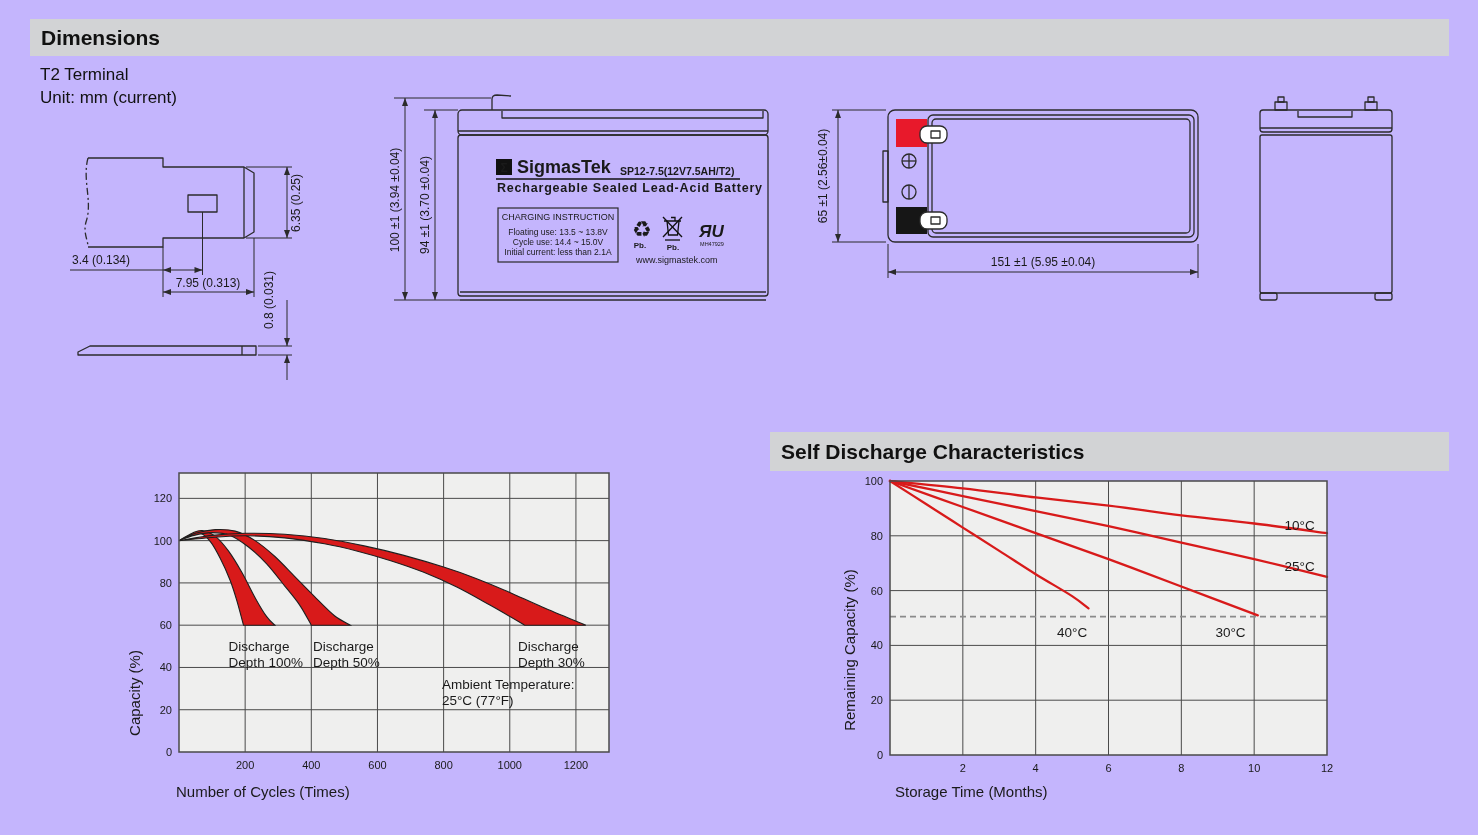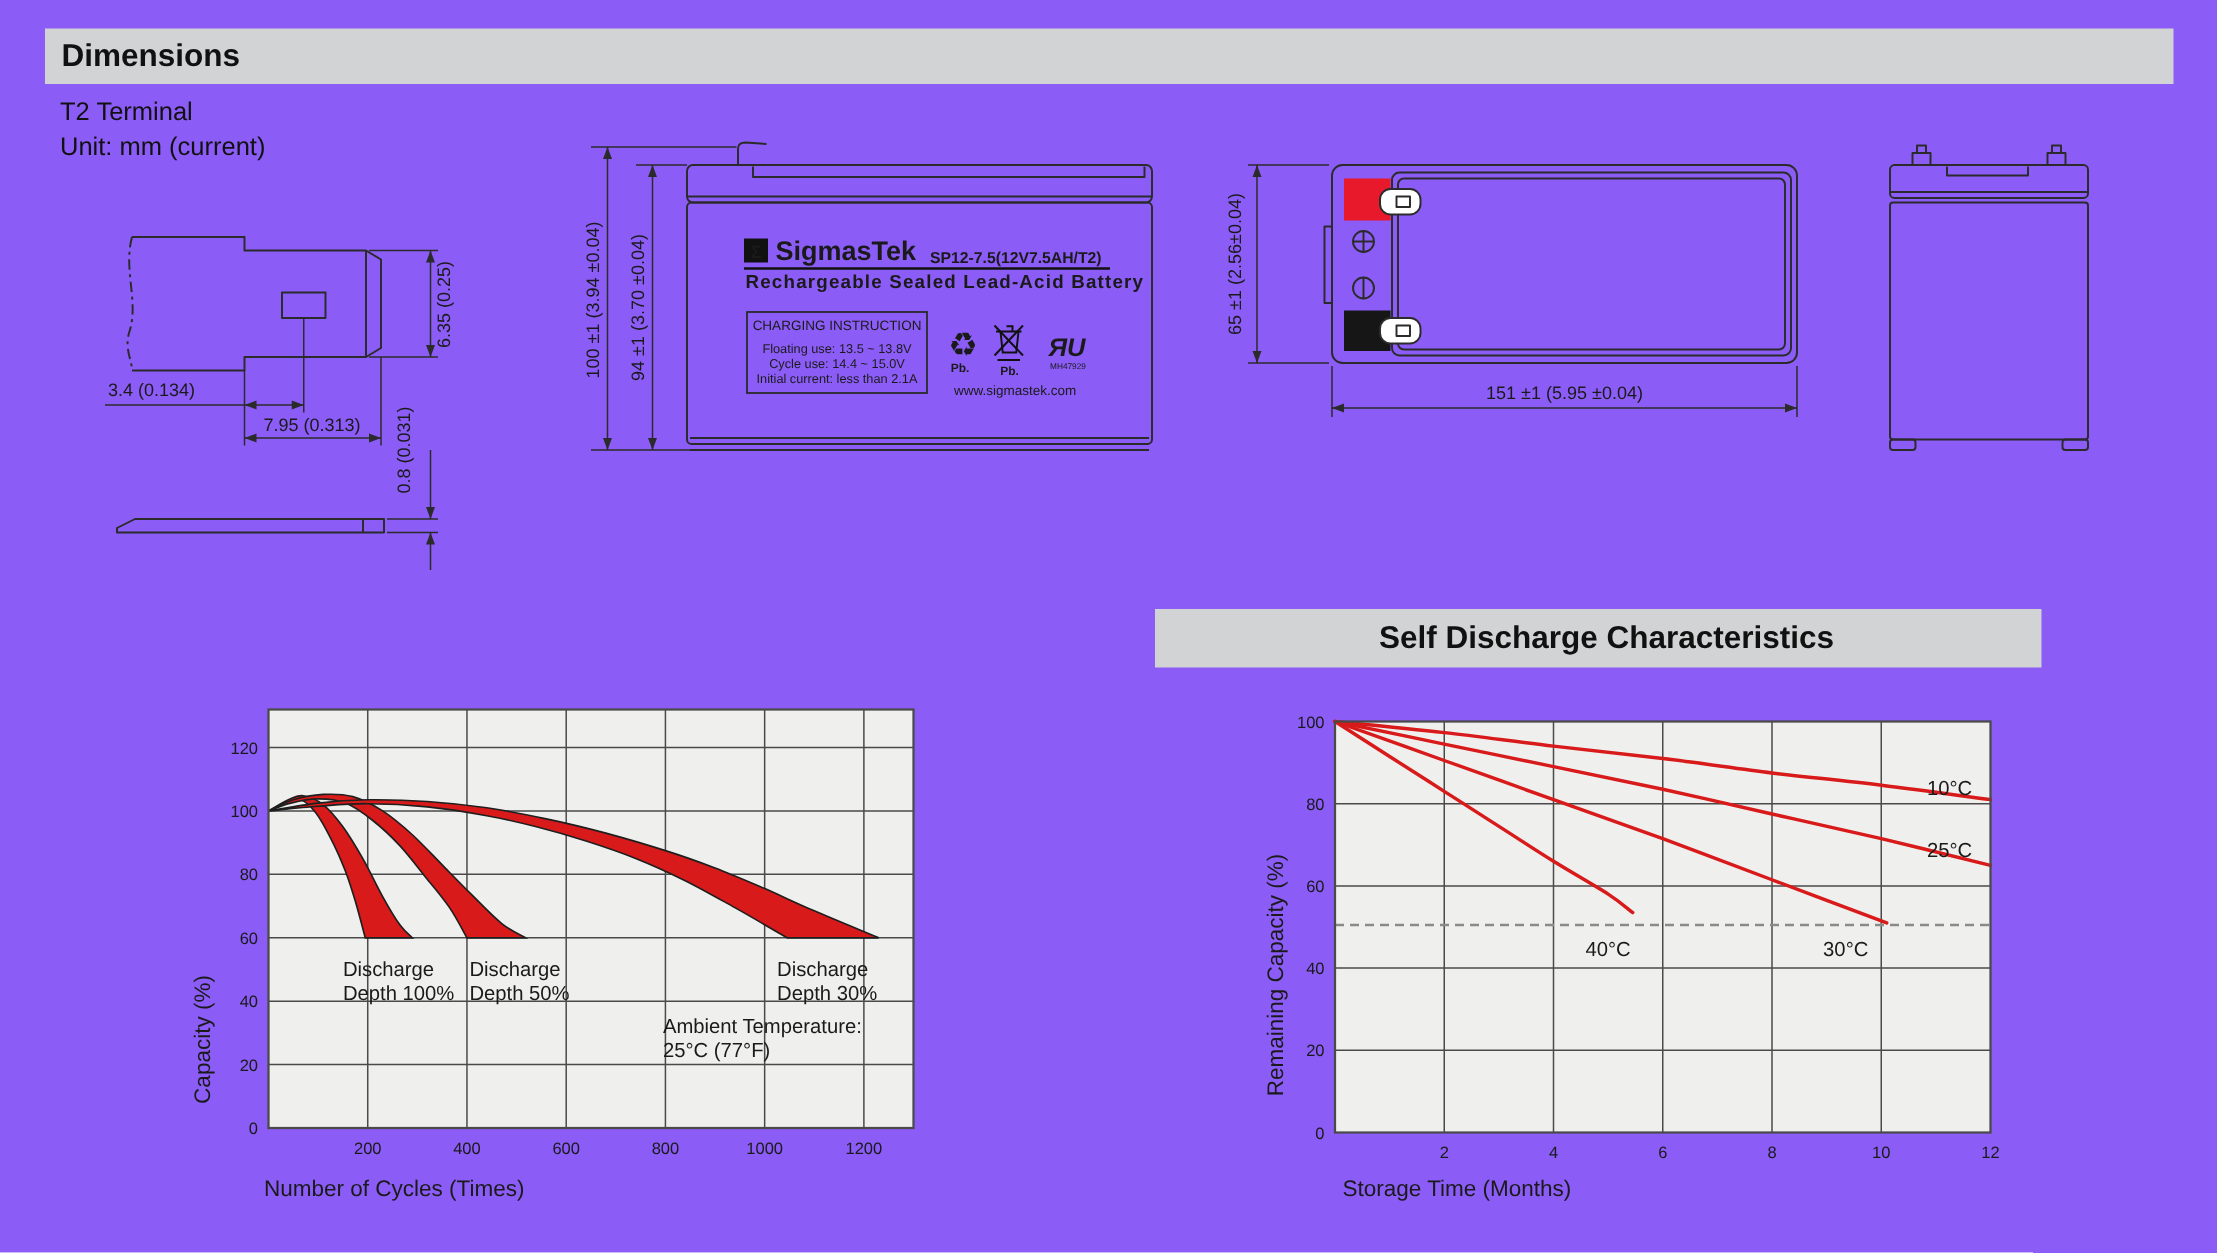--- a/index.html
+++ b/index.html
@@ -1,16 +1,16 @@
 <!DOCTYPE html>
 <html><head>
 <meta charset="utf-8">
 <style>
   html,body{margin:0;padding:0;background:#fff;}
-  #page{position:relative;width:1478px;height:835px;background:#8b5cf6;overflow:hidden;
+  #page{position:relative;width:1478px;height:835px;background:#c4b5fd;overflow:hidden;
         font-family:"Liberation Sans","DejaVu Sans",sans-serif;color:#111;}
   .section-bar{position:absolute;background:#d2d3d5;display:flex;align-items:center;
         padding-left:11px;box-sizing:border-box;font-weight:bold;font-size:21px;color:#111;}
   .subhead{position:absolute;left:40px;font-size:17px;line-height:1.35;}
   .subhead .t{font-weight:normal;}
   svg{position:absolute;overflow:visible;}
   svg text{font-family:"Liberation Sans","DejaVu Sans",sans-serif;fill:#1a1a1a;}
   .outline{stroke:#2b2b2b;stroke-width:1.3;fill:none;stroke-linejoin:round;}
   .dimline{stroke:#2b2b2b;stroke-width:1;fill:none;}
   .dimarrow{fill:#2b2b2b;stroke:none;}
@@ -174,21 +174,21 @@
         <rect x="120" y="14" width="12" height="8"></rect>
       <rect x="15" y="22" width="132" height="22" rx="3"></rect>
       <path d="M53 23 v6 h54 v-6"></path>
       <line x1="15" y1="40" x2="147" y2="40"></line>
       <rect x="15" y="47" width="132" height="158" rx="2"></rect>
       <rect x="15" y="205" width="17" height="7" rx="2"></rect>
       <rect x="130" y="205" width="17" height="7" rx="2"></rect>
     </g>
   </svg>
 
-  <div class="section-bar" style="left:770px;top:406px;width:591px;height:39px;justify-content:center;">
+  <div class="section-bar" style="left:770px;top:432px;width:679px;height:39px;">
     <span>Self Discharge Characteristics</span>
   </div>
 
   <svg style="left:110px;top:458px;" width="580" height="350" viewBox="0 0 580 350">
       <rect x="69" y="15" width="430" height="279" fill="#efefee"></rect>
       <g stroke="#4a4a4a" stroke-width="1">
         <line x1="135.15384615384616" y1="15" x2="135.15384615384616" y2="294"></line>
         <line x1="201.30769230769232" y1="15" x2="201.30769230769232" y2="294"></line>
         <line x1="267.46153846153845" y1="15" x2="267.46153846153845" y2="294"></line>
         <line x1="333.61538461538464" y1="15" x2="333.61538461538464" y2="294"></line>

